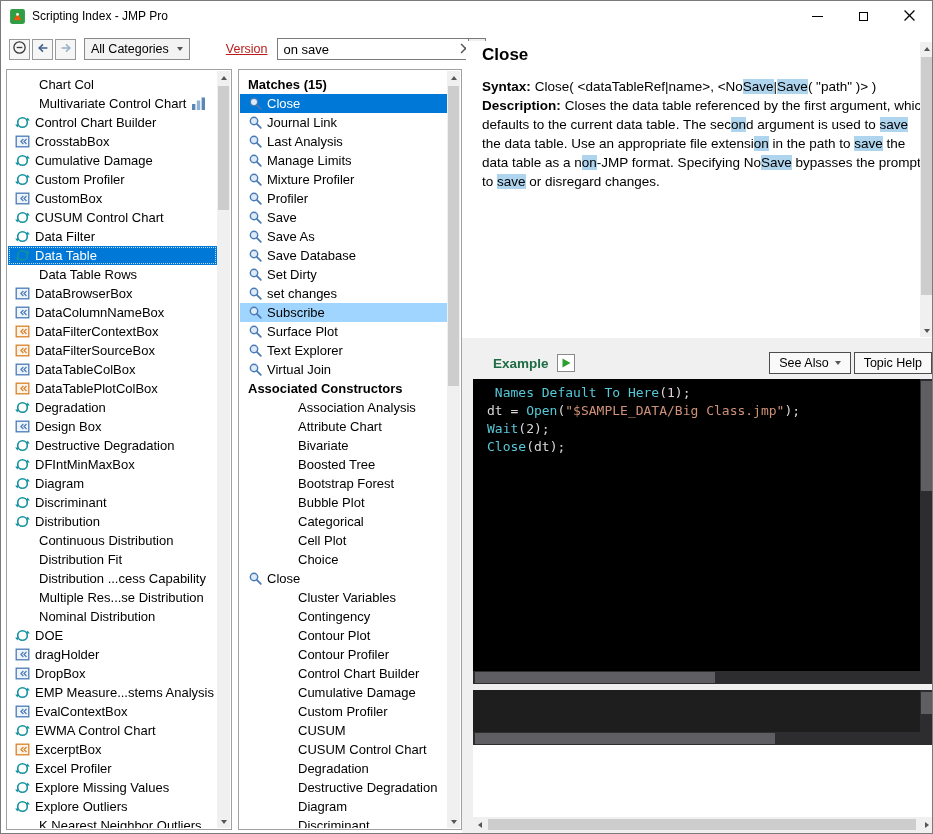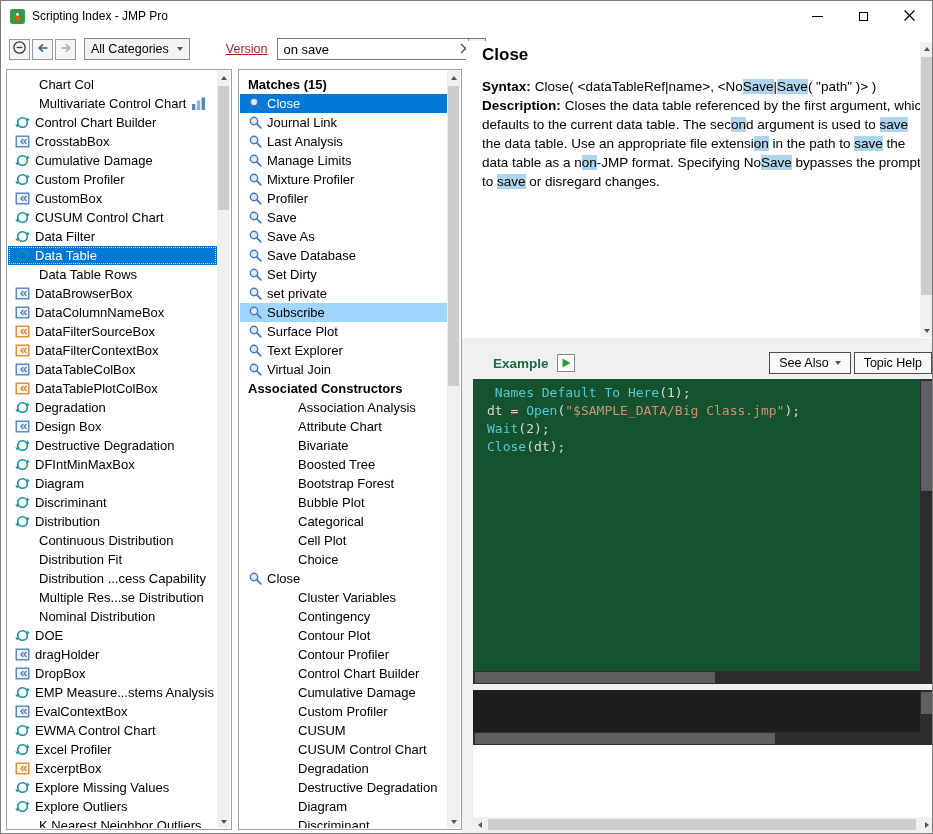--- a/index.html
+++ b/index.html
@@ -69,21 +69,21 @@
 
   
   #right-lower { position:absolute; left:461px; top:337px; width:472px; height:497px; background:#f0f0f0; }
   .example-row { position:absolute; left:31px; top:14px; right:2px; height:22px; display:flex; align-items:center; }
   .example-label { font-weight:bold; font-size:13.5px; color:#1d6b42; }
   .play-btn { width:18px; height:18px; margin-left:8px; border:1px solid #8a8a8a; background:#fff; display:flex; align-items:center; justify-content:center; padding:0; }
   .play-btn svg { width:12px; height:12px; display:block; }
   .right-btns { margin-left:auto; display:flex; gap:3px; }
   .btn { height:22px; border:1px solid #4d4d4d; background:#f9f9f9; font-size:12.5px; display:flex; align-items:center; justify-content:center; padding:0 9px; gap:6px; cursor:default; }
 
-  .editor { position:absolute; left:11px; top:41px; width:460px; height:305px; background:#14532d; }
+  .editor { position:absolute; left:11px; top:41px; width:460px; height:305px; background:#000000; }
   .code { position:absolute; top:5px; left:14px; right:14px; bottom:14px; font-family:"DejaVu Sans Mono",monospace; font-size:13px; line-height:18px; overflow:hidden; }
   .code-line { white-space:pre; }
   .tok-fn { color:#56c8d8; } .tok-str { color:#ce9178; } .tok-pl { color:#d8d8d8; }
   .sb-v-dark { position:absolute; right:0; top:0; width:13px; background:#2d2d30; }
   .sb-v-dark .thumb { position:absolute; left:1px; width:11px; background:#5f5f63; }
   .sb-h-dark { position:absolute; left:0; bottom:0; height:13px; background:#2d2d30; }
   .sb-h-dark .thumb { position:absolute; top:1px; height:11px; background:#5f5f63; }
   .corner-dark { position:absolute; right:0; bottom:0; width:13px; height:13px; background:#2d2d30; }
 
   .editor2 { position:absolute; left:11px; top:352px; width:460px; height:127px; background:#fff; }
@@ -276,31 +276,31 @@
           <span>DataColumnNameBox</span>
         </div>
         <div class="row">
           <span class="ic">
             <svg viewBox="0 0 15 15">
               <rect x="1.2" y="2.2" width="12.6" height="10.6" fill="#fdf3e7" stroke="#d9822b" stroke-width="1.3"></rect>
               <path d="M8.4 5 L5.9 7.5 L8.4 10" fill="none" stroke="#d9822b" stroke-width="1.2"></path>
               <path d="M11.5 5 L9 7.5 L11.5 10" fill="none" stroke="#d9822b" stroke-width="1.2"></path>
             </svg>
           </span>
-          <span>DataFilterSourceBox</span>
+          <span>DataFilterContextBox</span>
         </div>
         <div class="row">
           <span class="ic">
             <svg viewBox="0 0 15 15">
               <rect x="1.2" y="2.2" width="12.6" height="10.6" fill="#fdf3e7" stroke="#d9822b" stroke-width="1.3"></rect>
               <path d="M8.4 5 L5.9 7.5 L8.4 10" fill="none" stroke="#d9822b" stroke-width="1.2"></path>
               <path d="M11.5 5 L9 7.5 L11.5 10" fill="none" stroke="#d9822b" stroke-width="1.2"></path>
             </svg>
           </span>
-          <span>DataFilterContextBox</span>
+          <span>DataFilterSourceBox</span>
         </div>
         <div class="row">
           <span class="ic">
             <svg viewBox="0 0 15 15">
               <rect x="1.2" y="2.2" width="12.6" height="10.6" fill="#eef4fb" stroke="#4a7ab5" stroke-width="1.3"></rect>
               <path d="M8.4 5 L5.9 7.5 L8.4 10" fill="none" stroke="#4a7ab5" stroke-width="1.2"></path>
               <path d="M11.5 5 L9 7.5 L11.5 10" fill="none" stroke="#4a7ab5" stroke-width="1.2"></path>
             </svg>
           </span>
           <span>DataTableColBox</span>
@@ -456,36 +456,36 @@
               <circle cx="7.5" cy="7.5" r="4.8" fill="none" stroke="#12919f" stroke-width="1.6"></circle>
               <path d="M12.6 2.6 L14.8 5.6 L11.2 5.4 Z" fill="#12919f"></path>
               <path d="M2.4 12.4 L0.2 9.4 L3.8 9.6 Z" fill="#12919f"></path>
             </svg>
           </span>
           <span>EWMA Control Chart</span>
         </div>
         <div class="row">
           <span class="ic">
             <svg viewBox="0 0 15 15">
-              <circle cx="7.5" cy="7.5" r="4.8" fill="none" stroke="#12919f" stroke-width="1.6"></circle>
-              <path d="M12.6 2.6 L14.8 5.6 L11.2 5.4 Z" fill="#12919f"></path>
-              <path d="M2.4 12.4 L0.2 9.4 L3.8 9.6 Z" fill="#12919f"></path>
-            </svg>
-          </span>
-          <span>Excel Profiler</span>
-        </div>
-        <div class="row">
-          <span class="ic">
-            <svg viewBox="0 0 15 15">
               <rect x="1.2" y="2.2" width="12.6" height="10.6" fill="#fdf3e7" stroke="#d9822b" stroke-width="1.3"></rect>
               <path d="M8.4 5 L5.9 7.5 L8.4 10" fill="none" stroke="#d9822b" stroke-width="1.2"></path>
               <path d="M11.5 5 L9 7.5 L11.5 10" fill="none" stroke="#d9822b" stroke-width="1.2"></path>
             </svg>
           </span>
           <span>ExcerptBox</span>
+        </div>
+        <div class="row">
+          <span class="ic">
+            <svg viewBox="0 0 15 15">
+              <circle cx="7.5" cy="7.5" r="4.8" fill="none" stroke="#12919f" stroke-width="1.6"></circle>
+              <path d="M12.6 2.6 L14.8 5.6 L11.2 5.4 Z" fill="#12919f"></path>
+              <path d="M2.4 12.4 L0.2 9.4 L3.8 9.6 Z" fill="#12919f"></path>
+            </svg>
+          </span>
+          <span>Excel Profiler</span>
         </div>
         <div class="row">
           <span class="ic">
             <svg viewBox="0 0 15 15">
               <circle cx="7.5" cy="7.5" r="4.8" fill="none" stroke="#12919f" stroke-width="1.6"></circle>
               <path d="M12.6 2.6 L14.8 5.6 L11.2 5.4 Z" fill="#12919f"></path>
               <path d="M2.4 12.4 L0.2 9.4 L3.8 9.6 Z" fill="#12919f"></path>
             </svg>
           </span>
           <span>Explore Missing Values</span>
@@ -609,21 +609,21 @@
             </span>
             <span>Set Dirty</span>
           </div>
           <div class="mrow">
             <span class="ic">
               <svg viewBox="0 0 15 15">
                 <circle cx="6" cy="6" r="3.7" fill="#dcebf7" stroke="#4a7ab5" stroke-width="1.4"></circle>
                 <line x1="8.8" y1="8.8" x2="12.8" y2="12.8" stroke="#4a7ab5" stroke-width="1.8" stroke-linecap="round"></line>
               </svg>
             </span>
-            <span>set private</span>
+            <span>set changes</span>
           </div>
           <div class="mrow hl">
             <span class="ic">
               <svg viewBox="0 0 15 15">
                 <circle cx="6" cy="6" r="3.7" fill="#dcebf7" stroke="#4a7ab5" stroke-width="1.4"></circle>
                 <line x1="8.8" y1="8.8" x2="12.8" y2="12.8" stroke="#4a7ab5" stroke-width="1.8" stroke-linecap="round"></line>
               </svg>
             </span>
             <span>Subscribe</span>
           </div>

